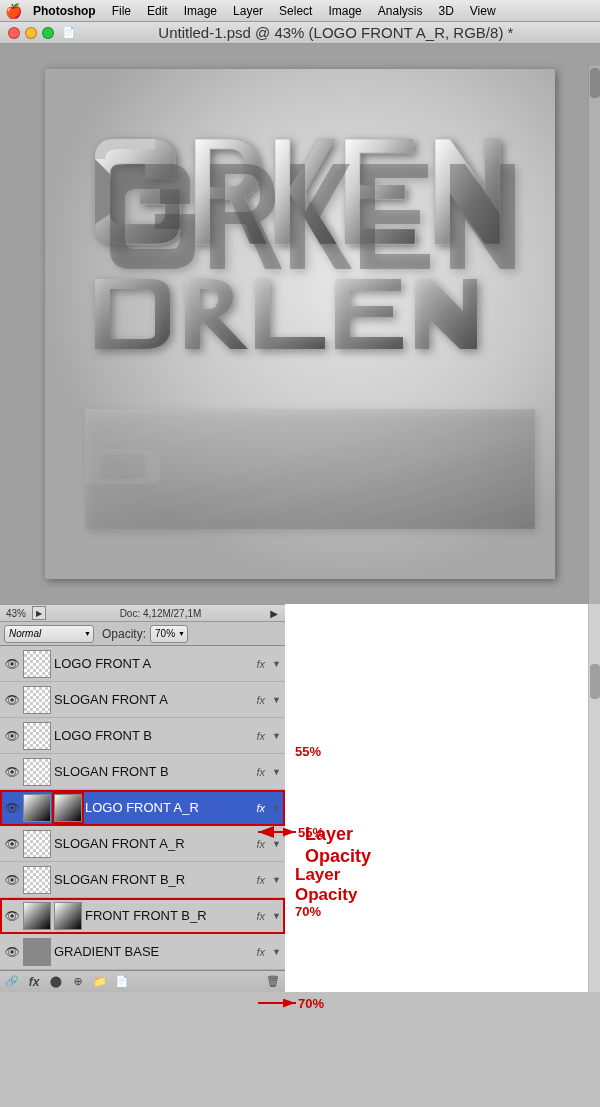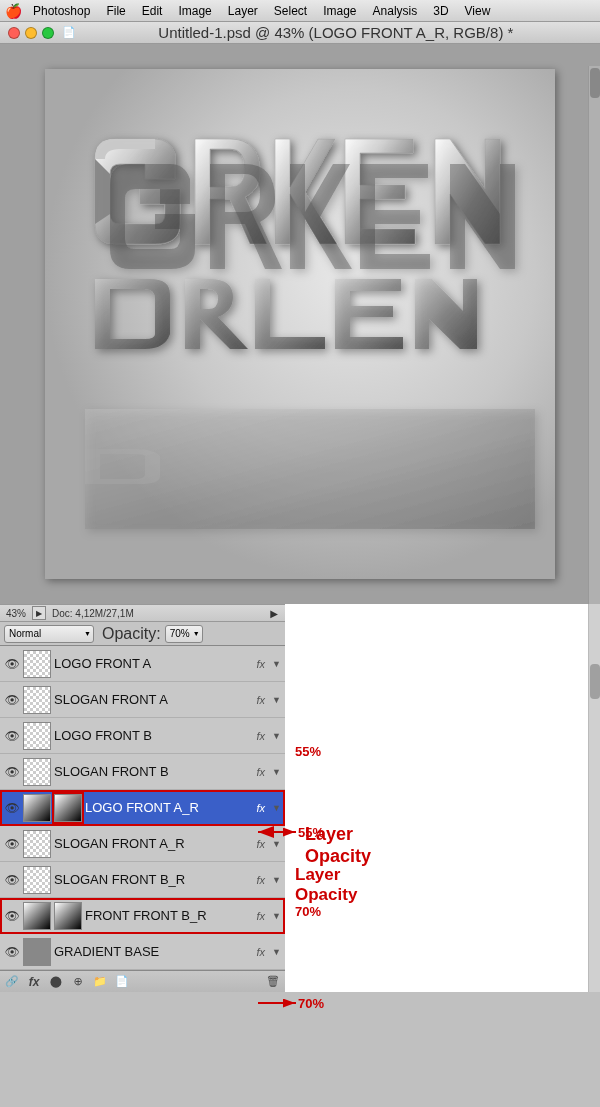--- a/index.html
+++ b/index.html
@@ -31,21 +31,21 @@
       justify-content: center;
       font-size: 14px;
     }
     .menubar-item {
       padding: 2px 7px;
       font-size: 12px;
       color: #000;
       cursor: pointer;
       border-radius: 3px;
     }
-    .menubar-item.bold { font-weight: normal; }
+    .menubar-item.bold { font-weight: bold; }
 
     
     .titlebar {
       width: 600px;
       height: 22px;
       background: linear-gradient(to bottom, #e0e0e0, #c8c8c8);
       display: flex;
       align-items: center;
       padding: 0 8px;
       border-bottom: 1px solid #999;
@@ -121,21 +121,21 @@
       width: 14px;
       height: 14px;
       border: 1px solid #888;
       background: #ddd;
       display: flex;
       align-items: center;
       justify-content: center;
       font-size: 8px;
       margin-right: 6px;
     }
-    .statusbar-doc { flex: 1; }
+    .statusbar-doc { flex: 1; text-align: center; }
     .statusbar-arrow {
       width: 10px;
       height: 10px;
       display: flex;
       align-items: center;
       justify-content: center;
     }
     .layers-header {
       height: 18px;
       background: linear-gradient(to bottom, #d5d5d5, #bdbdbd);
@@ -166,27 +166,28 @@
       width: 90px;
       height: 18px;
       background: linear-gradient(to bottom, #f0f0f0, #d8d8d8);
       border: 1px solid #888;
       border-radius: 3px;
       font-size: 10px;
       display: flex;
       align-items: center;
       padding: 0 4px;
       position: relative;
+      font-style: italic;
     }
     .blend-select-arrow {
       position: absolute;
       right: 2px;
       font-size: 7px;
     }
-    .opacity-label { font-size: 16px; color: #333; margin-left: 4px; }
+    .opacity-label { font-size: 12px; color: #333; margin-left: 4px; }
     .opacity-value {
       width: 38px;
       height: 18px;
       background: linear-gradient(to bottom, #f0f0f0, #d8d8d8);
       border: 1px solid #888;
       border-radius: 3px;
       font-size: 10px;
       display: flex;
       align-items: center;
       padding: 0 4px;

